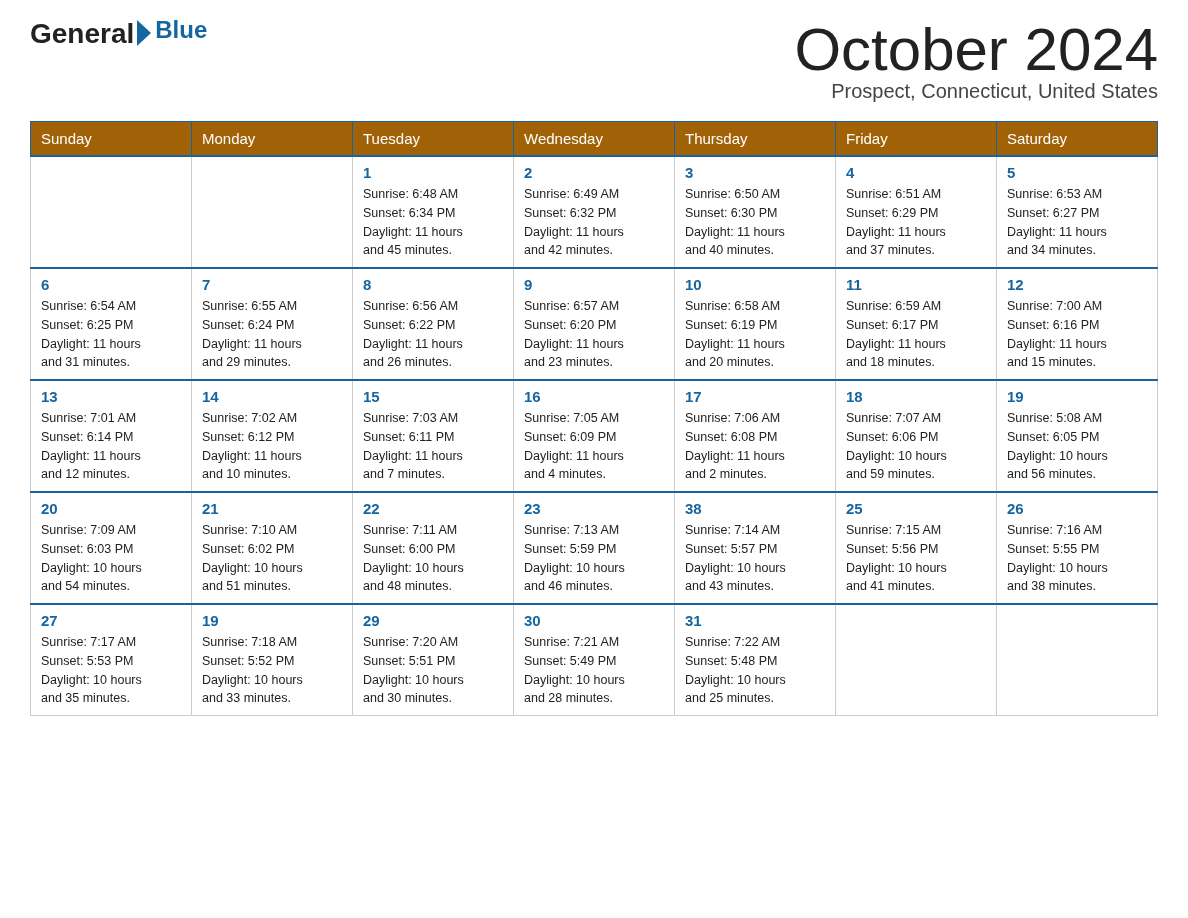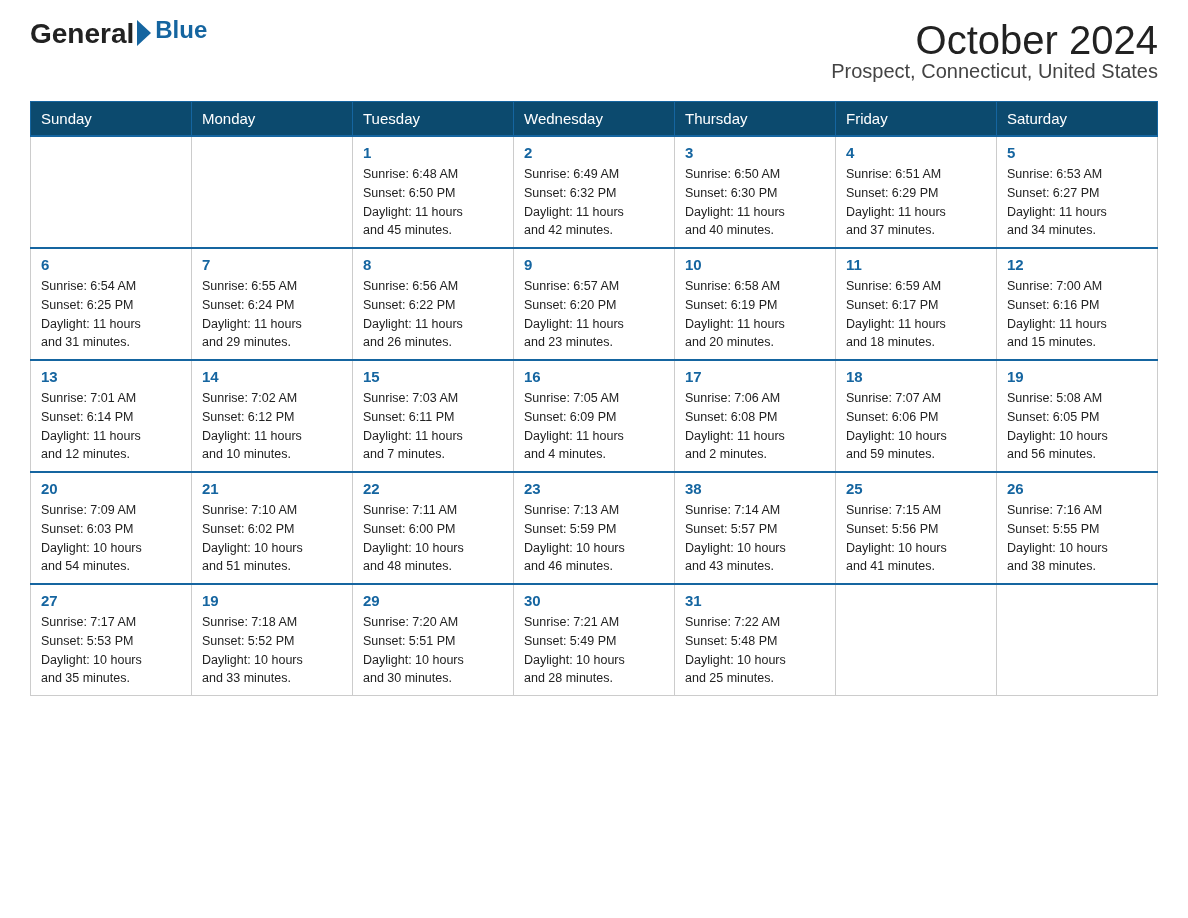--- a/index.html
+++ b/index.html
@@ -44,36 +44,36 @@
       color: #1565a0;
       font-size: 24px;
       font-weight: bold;
       margin-left: 4px;
       margin-top: -4px;
     }
     .title-area {
       text-align: right;
     }
     .month-title {
-      font-size: 40px;
+      font-size: 60px;
       font-weight: normal;
       color: #222;
       line-height: 1;
     }
     .location {
       font-size: 20px;
       color: #444;
     }
     .calendar {
       width: 100%;
       border-collapse: collapse;
       border: 1.5px solid #1565a0;
     }
     .calendar th {
-      background: #0c4a6e;
+      background: #a16207;
       color: #fff;
       font-size: 15px;
       font-weight: normal;
       padding: 8px 10px;
       text-align: left;
       border: 1px solid #1565a0;
     }
     .calendar td {
       vertical-align: top;
       padding: 7px 10px;
@@ -131,21 +131,21 @@
         <th>Saturday</th>
       </tr>
   </thead>
   <tbody id="calendar-body">
   <tr class="week-row">
         <td class="empty-cell"></td>
         <td class="empty-cell"></td>
         <td>
           <span class="day-num">1</span>
           <div class="day-info" style="white-space: pre-line;">Sunrise: 6:48 AM
-Sunset: 6:50 PM
+Sunset: 6:34 PM
 Daylight: 11 hours
 and 45 minutes.</div>
         </td>
         <td>
           <span class="day-num">2</span>
           <div class="day-info" style="white-space: pre-line;">Sunrise: 6:49 AM
 Sunset: 6:32 PM
 Daylight: 11 hours
 and 42 minutes.</div>
         </td>

